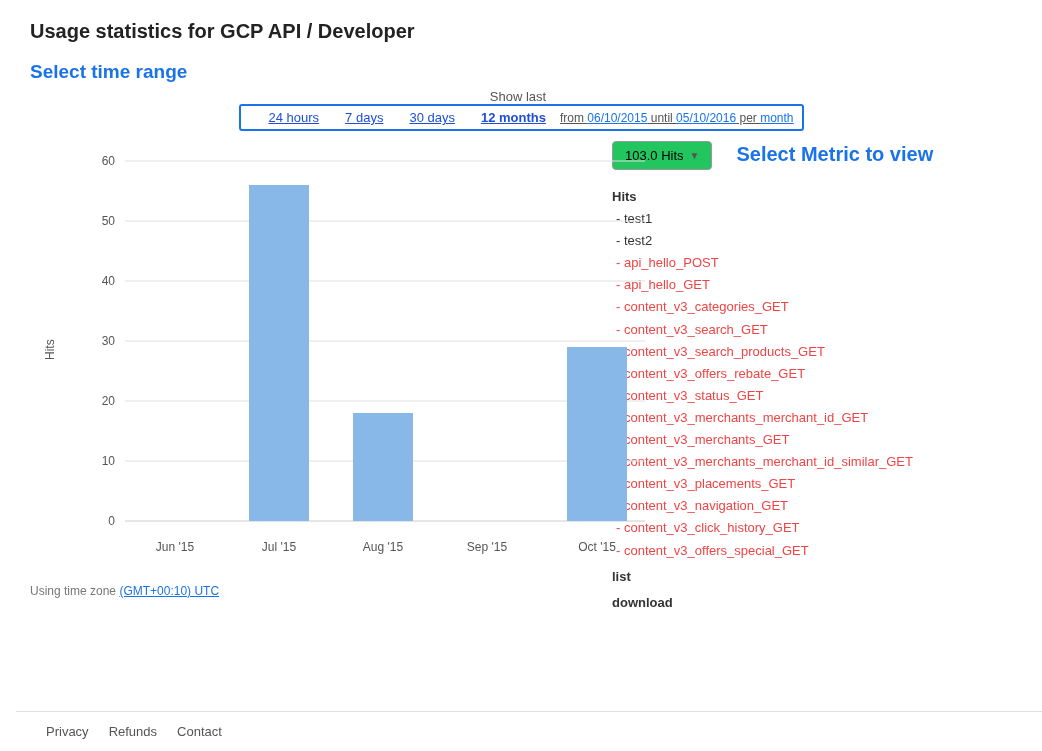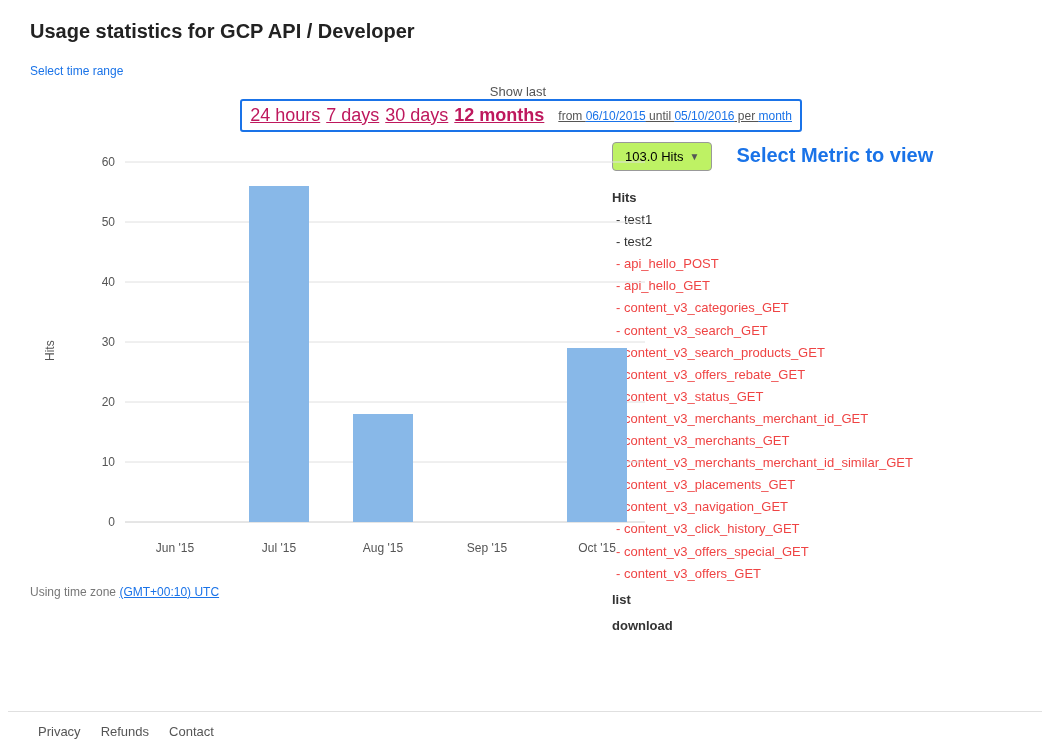--- a/index.html
+++ b/index.html
@@ -1,49 +1,49 @@
 <!DOCTYPE html>
 <html><head>
   <meta charset="utf-8">
   <style>
     * { margin: 0; padding: 0; box-sizing: border-box; }
     body { font-family: Arial, sans-serif; font-size: 13px; color: #333; background: #fff; width: 1042px; min-height: 751px; position: relative; }
 
     .page-header { padding: 20px 30px 0 30px; }
-    .page-title { font-size: 20px; font-weight: bold; color: #222; margin-bottom: 20px; }
-    .select-time-range { font-size: 12px; color: #1a73e8; font-weight: normal; cursor: pointer; text-decoration: none; display: inline-block; margin-bottom: 6px; }
+    .page-title { font-size: 20px; font-weight: bold; color: #222; margin-bottom: 4px; }
+    .select-time-range { font-size: 19px; color: #1a73e8; font-weight: bold; cursor: pointer; text-decoration: none; display: inline-block; margin-bottom: 6px; margin-top: 14px; }
 
     .controls-row { display: flex; align-items: center; margin-bottom: 10px; flex-direction: column; }
     .show-last-label { color: #555; margin-right: 6px; font-size: 13px; }
     .time-range-box { border: 2px solid #1a73e8; border-radius: 3px; padding: 4px 8px; display: inline-flex; align-items: center; gap: 6px; }
-    .time-link { color: #be185d; text-decoration: underline; cursor: pointer; font-size: 18px; }
+    .time-link { color: #1d4ed8; text-decoration: underline; cursor: pointer; font-size: 13px; margin-left: 20px; }
     .time-link.active { font-weight: bold; }
     .date-range-text { font-size: 12px; color: #555; margin-left: 8px; text-decoration: underline; }
     .date-range-text a { color: #1a73e8; text-decoration: underline; }
 
     .main-content { display: flex; padding: 0 30px; gap: 20px; }
 
     .chart-area { flex: 1; min-width: 0; }
 
     .metric-panel { width: 400px; flex-shrink: 0; }
-    .metric-dropdown-btn { border: 1px solid #999; border-radius: 4px; padding: 6px 12px; background: #bef264; cursor: pointer; font-size: 13px; display: inline-flex; align-items: center; gap: 6px; margin-bottom: 8px; }
+    .metric-dropdown-btn { border: 1px solid #999; border-radius: 4px; padding: 6px 12px; background: #22c55e; cursor: pointer; font-size: 13px; display: inline-flex; align-items: center; gap: 6px; margin-bottom: 8px; }
     .metric-dropdown-btn .arrow { font-size: 10px; color: #555; }
     .select-metric-label { font-size: 20px; font-weight: bold; color: #1a73e8; margin-bottom: 10px; display: inline-block; margin-left: 24px; vertical-align: middle; }
 
     .metric-header-row { display: flex; align-items: center; margin-bottom: 8px; }
 
     .metric-list { font-size: 13px; color: #333; line-height: 1.7; }
     .metric-category { font-weight: bold; margin-top: 4px; }
     .metric-item { padding-left: 4px; color: #333; }
     .metric-item-main { color: #ef4444; }
 
     .timezone-note { margin-top: 20px; font-size: 12px; color: #777; }
     .timezone-note a { color: #1a73e8; text-decoration: underline; }
 
-    .footer { position: absolute; bottom: 0; left: 8px; right: 0; padding: 12px 30px; border-top: 1px solid #e0e0e0; display: flex; gap: 20px; }
+    .footer { position: absolute; bottom: 0; left: 16px; right: 0; padding: 12px 30px; border-top: 1px solid #e0e0e0; display: flex; gap: 20px; }
     .footer a { color: #555; text-decoration: none; font-size: 13px; }
   </style>
 </head>
 <body>
 
 <div class="page-header">
   <div class="page-title">Usage statistics for GCP API / Developer</div>
   <a class="select-time-range">Select time range</a>
   <div class="controls-row">
     <span class="show-last-label">Show last</span>
@@ -130,21 +130,20 @@
       <div class="metric-item metric-item-main">- content_v3_search_products_GET</div>
       <div class="metric-item metric-item-main">- content_v3_offers_rebate_GET</div>
       <div class="metric-item metric-item-main">- content_v3_status_GET</div>
       <div class="metric-item metric-item-main">- content_v3_merchants_merchant_id_GET</div>
       <div class="metric-item metric-item-main">- content_v3_merchants_GET</div>
       <div class="metric-item metric-item-main">- content_v3_merchants_merchant_id_similar_GET</div>
       <div class="metric-item metric-item-main">- content_v3_placements_GET</div>
       <div class="metric-item metric-item-main">- content_v3_navigation_GET</div>
       <div class="metric-item metric-item-main">- content_v3_click_history_GET</div>
       <div class="metric-item metric-item-main">- content_v3_offers_special_GET</div>
-      <div class="metric-item metric-item-main">- content_v3_offers_GET</div>
       <div class="metric-category">list</div>
       <div class="metric-category">download</div>
     </div>
   </div>
 </div>
 
 <div class="footer">
   <a>Privacy</a>
   <a>Refunds</a>
   <a>Contact</a>

